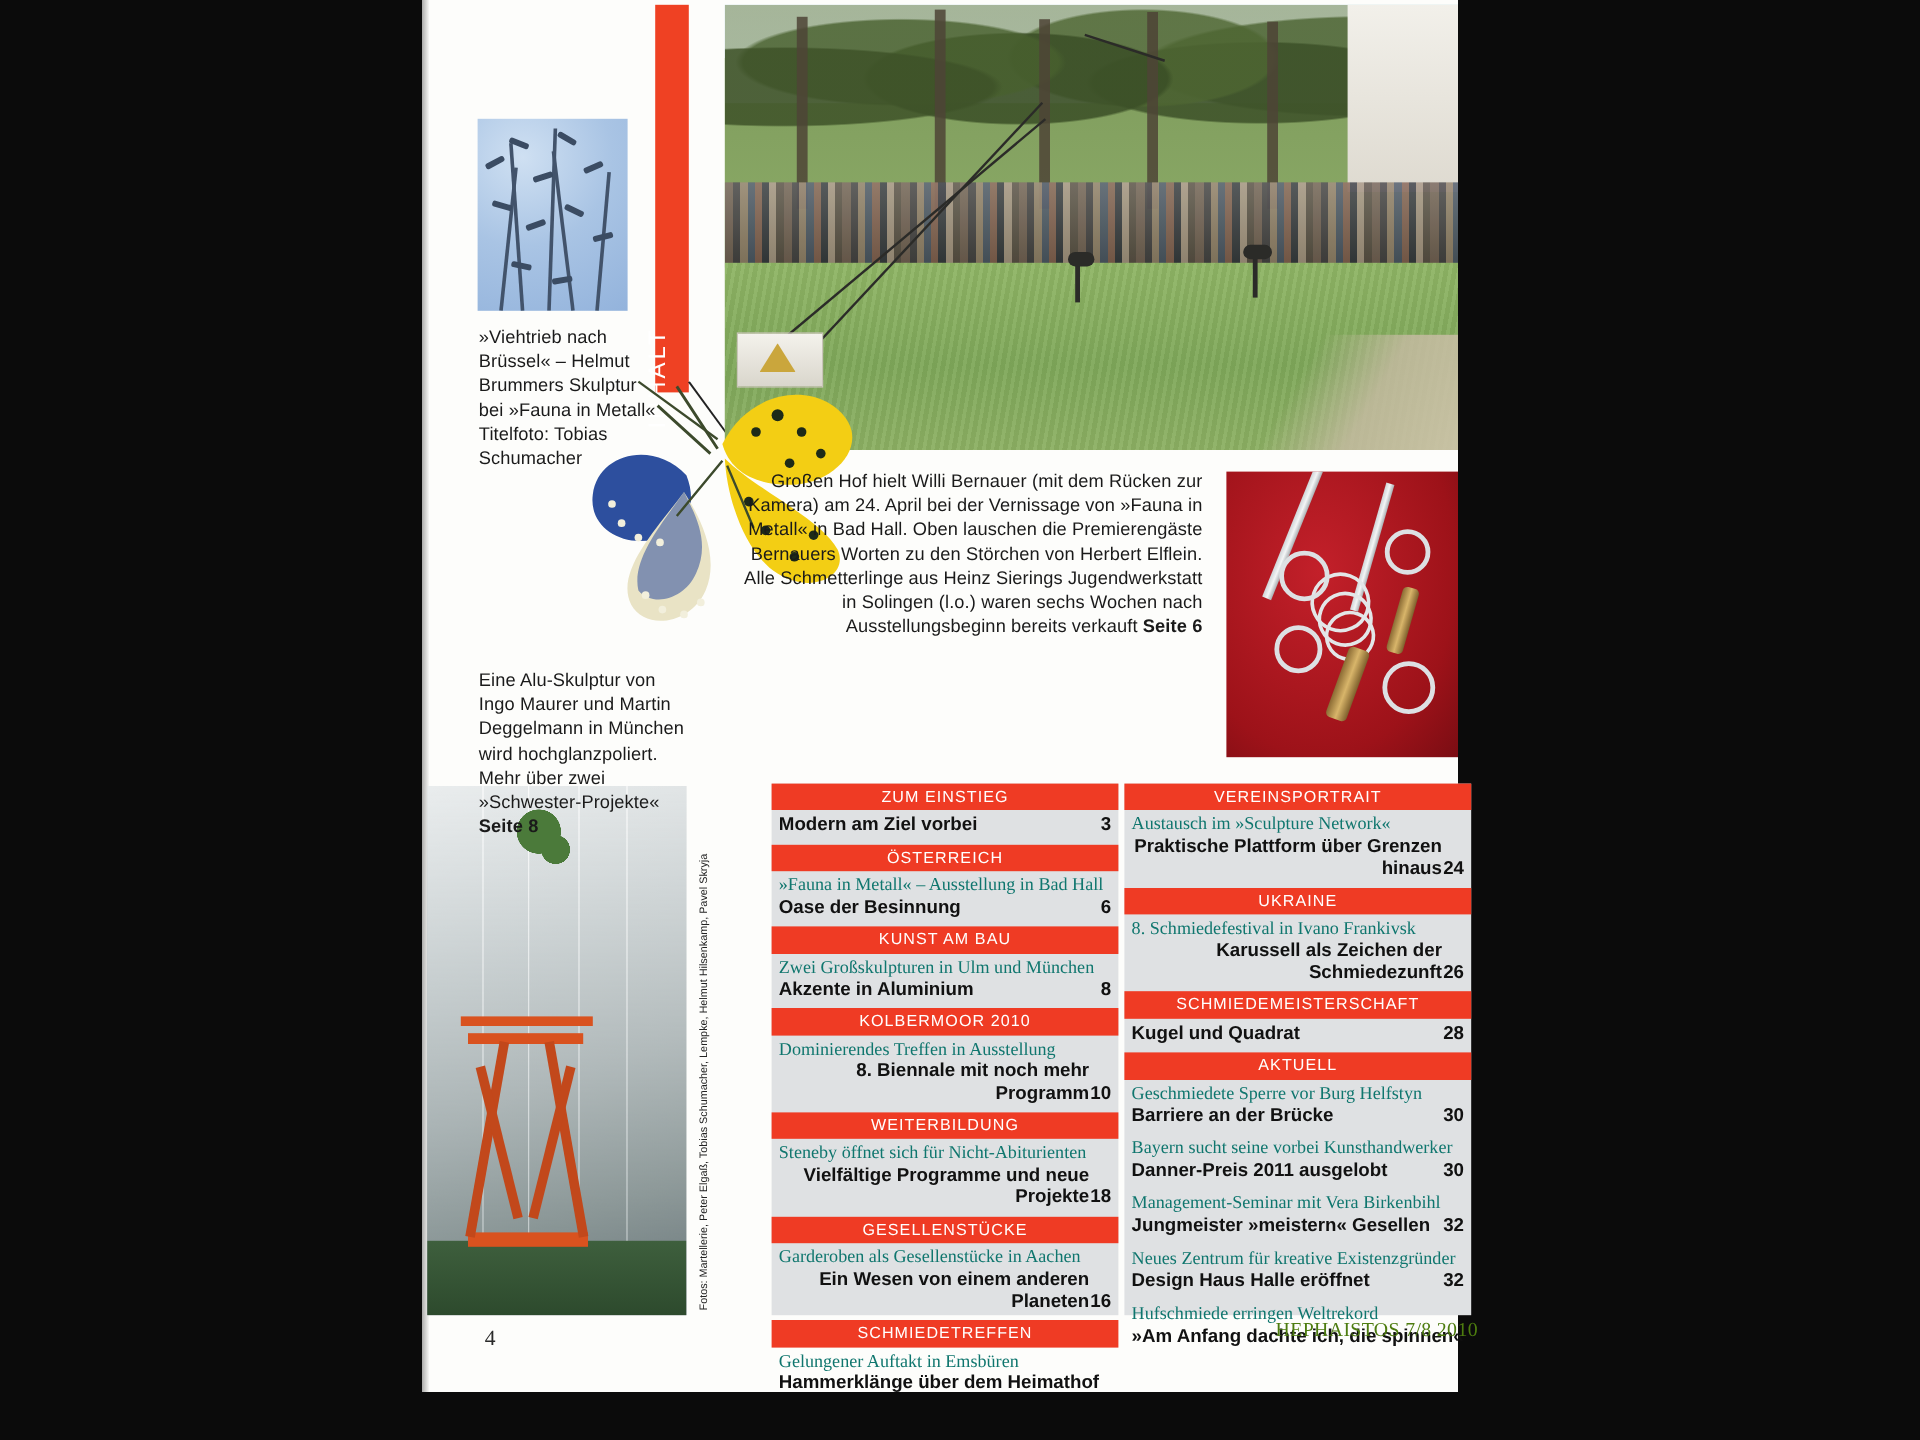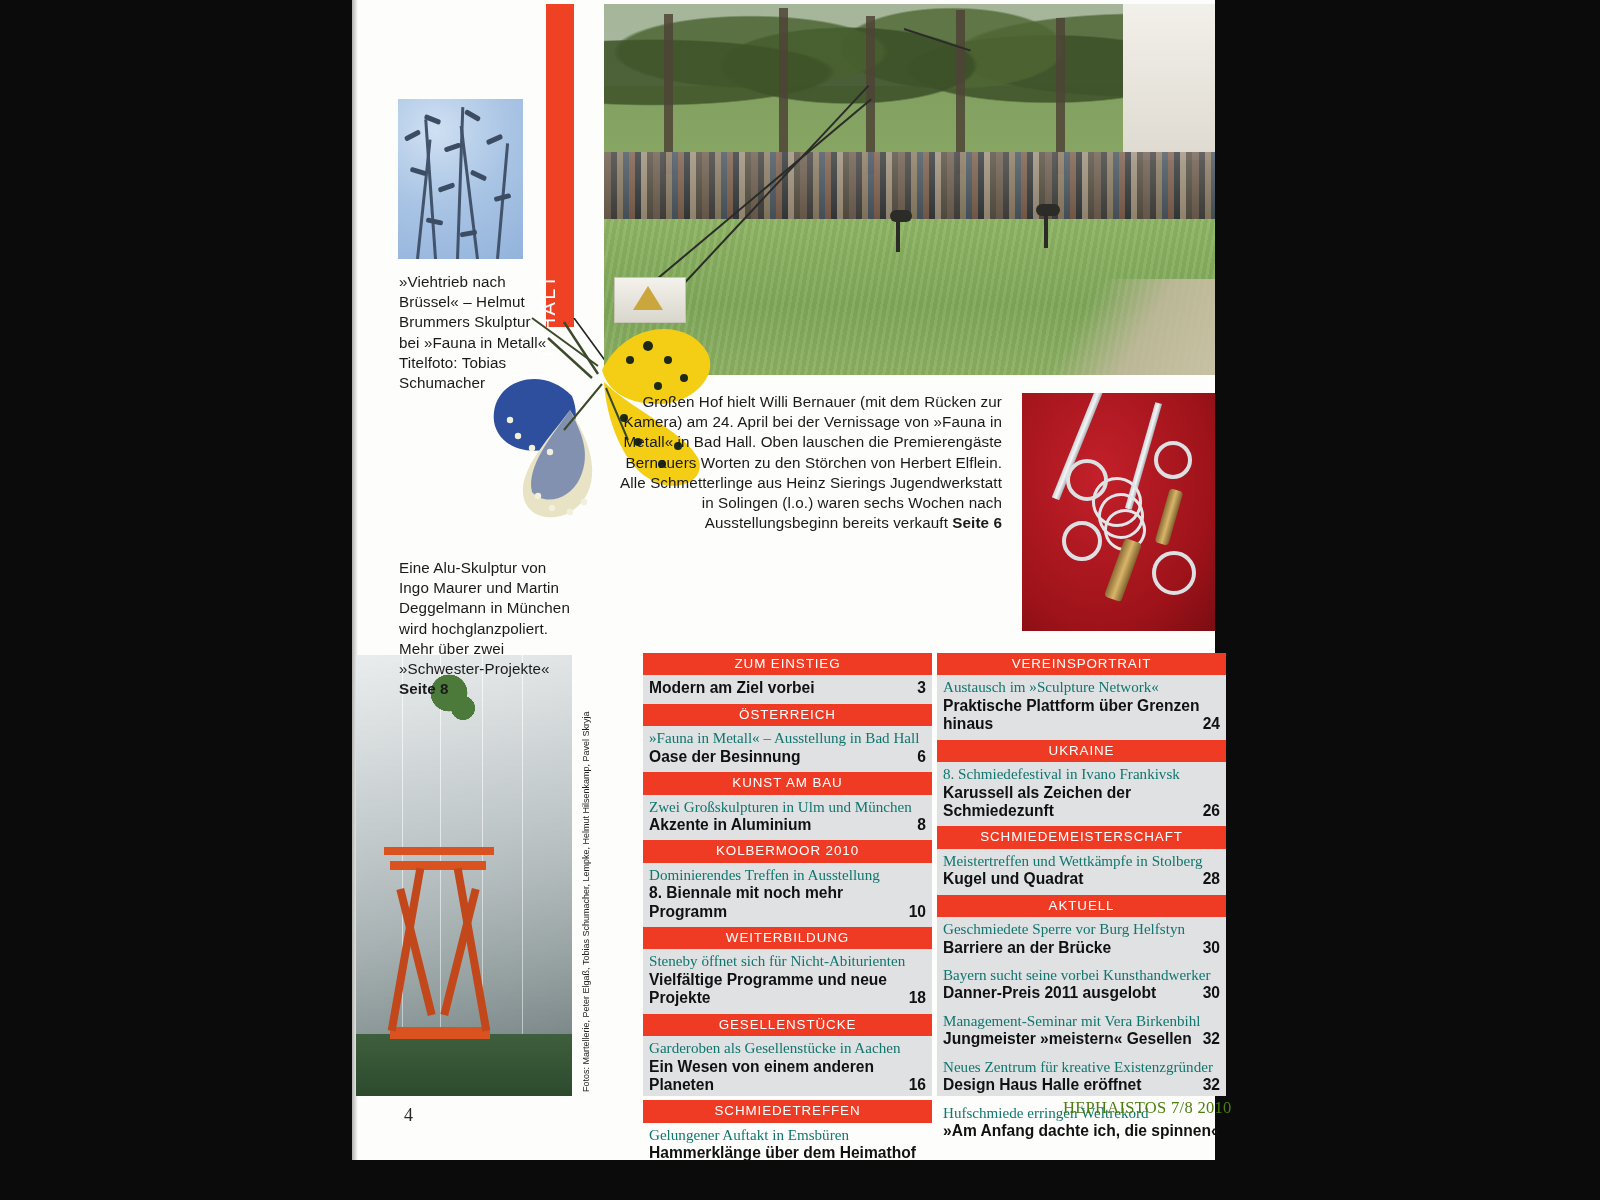--- a/index.html
+++ b/index.html
@@ -114,21 +114,21 @@
   
   .toc-col{position:absolute;top:653px;background:#dfe1e3;}
   #toc-left{left:600px;width:289px;height:443px;margin-left:43px;}
   #toc-right{left:937px;width:289px;height:443px;}
 
   .sect-bar{background:#ef3b24;color:#ffffff;text-align:center;
       font-size:13.4px;letter-spacing:.9px;line-height:1;padding:4px 0 5px;
       font-family:"Liberation Sans",sans-serif;}
   .entry{padding:4px 6px 6px 6px;}
   .entry .sub{font-size:15.1px;color:#0f766e;line-height:1.16;font-family:Liberation Serif, serif;}
-  .entry .ttl-row{display:flex;align-items:flex-end;justify-content:space-between;gap:1px;}
+  .entry .ttl-row{display:flex;align-items:flex-end;justify-content:space-between;gap:1px;text-align:right;}
   .entry .ttl{font-size:15.6px;font-weight:bold;color:#111;line-height:1.18;}
   .entry .pg{font-size:15.6px;font-weight:bold;color:#111;line-height:1.18;flex:0 0 auto;}
   .entry.solo .ttl-row{margin-top:0;}
 
   
   .pagenum{position:absolute;left:404px;top:1105px;font-size:18px;color:#2a2a2a;
       font-family:"Liberation Serif",serif;}
   .issue{position:absolute;left:1063px;top:1098px;font-size:16.5px;color:#4d7c0f;
       font-family:"Liberation Serif",serif;letter-spacing:.3px;}
 </style>
@@ -345,21 +345,20 @@
       <div class="sect-bar">UKRAINE</div>
       <div class="entry">
         <div class="sub">8. Schmiedefestival in Ivano Frankivsk</div>
         <div class="ttl-row">
           <div class="ttl">Karussell als Zeichen der Schmiedezunft</div>
           <div class="pg">26</div>
         </div>
       </div>
       <div class="sect-bar">SCHMIEDEMEISTERSCHAFT</div>
       <div class="entry">
-        <div class="sub">Meistertreffen und Wettkämpfe in Stolberg</div>
         <div class="ttl-row">
           <div class="ttl">Kugel und Quadrat</div>
           <div class="pg">28</div>
         </div>
       </div>
       <div class="sect-bar">AKTUELL</div>
       <div class="entry">
         <div class="sub">Geschmiedete Sperre vor Burg Helfstyn</div>
         <div class="ttl-row">
           <div class="ttl">Barriere an der Brücke</div>

